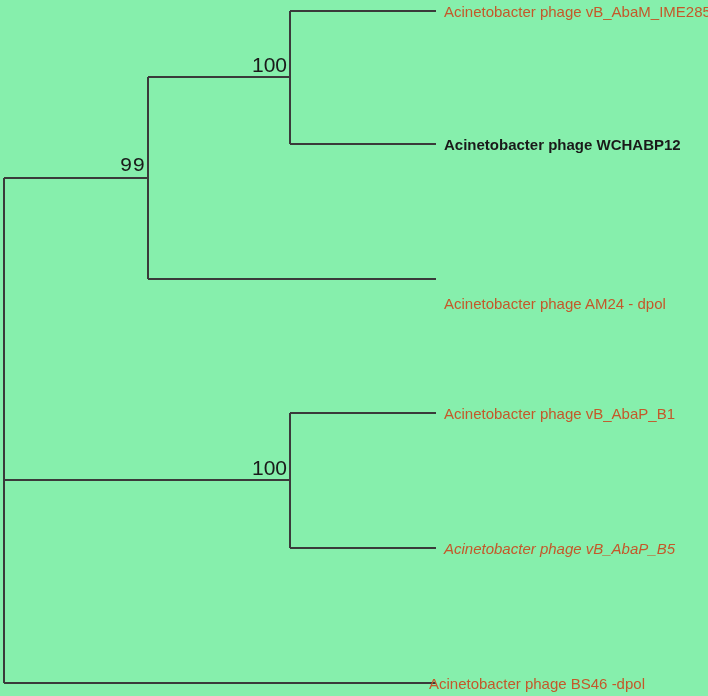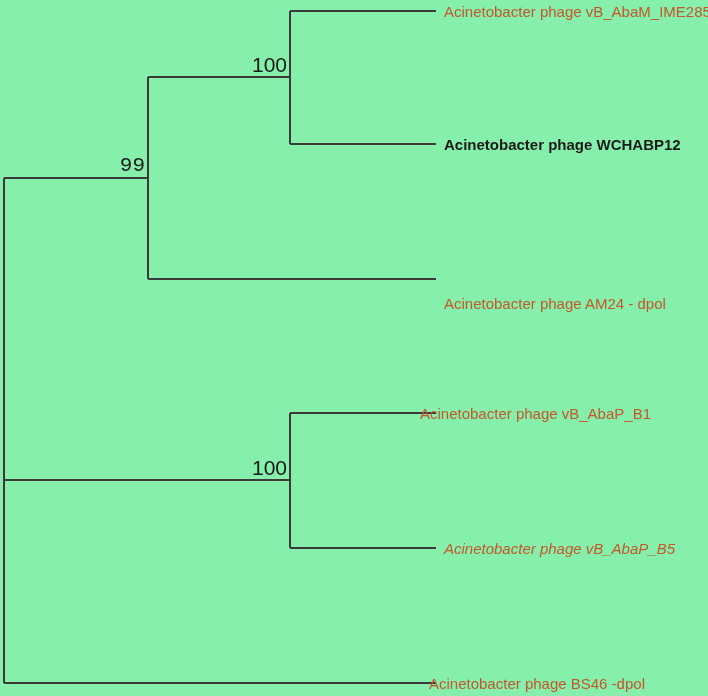--- a/index.html
+++ b/index.html
@@ -55,21 +55,21 @@
       <line x1="290" y1="548" x2="436" y2="548" stroke="#3a3a3a" stroke-width="1.5" shape-rendering="crispEdges"></line>
       <line x1="4" y1="683" x2="436" y2="683" stroke="#3a3a3a" stroke-width="1.5" shape-rendering="crispEdges"></line>
     </svg>
 
   <div class="leaf-label" style="left: 444px; top: 11px; color: rgb(196, 88, 42);">Acinetobacter phage vB_AbaM_IME285</div>
 
   <div class="leaf-label" style="left: 444px; top: 144px; color: rgb(26, 26, 26); font-weight: bold;">Acinetobacter phage WCHABP12</div>
 
   <div class="leaf-label" style="left: 444px; top: 279px; color: rgb(196, 88, 42); margin-top: 24px;">Acinetobacter phage AM24 - dpol</div>
 
-  <div class="leaf-label" style="left: 420px; top: 413px; color: rgb(196, 88, 42);">Acinetobacter phage vB_AbaP_B1</div>
+  <div class="leaf-label" style="left: 444px; top: 413px; color: rgb(196, 88, 42);">Acinetobacter phage vB_AbaP_B1</div>
 
   <div class="leaf-label" style="left: 444px; top: 548px; color: rgb(196, 88, 42); font-style: italic;">Acinetobacter phage vB_AbaP_B5</div>
 
   <div class="leaf-label" style="left: 429px; top: 683px; color: rgb(196, 88, 42);">Acinetobacter phage BS46 -dpol</div>
 
   <div class="bootstrap-label" style="left: 287px; top: 75px; color: rgb(26, 26, 26);">100</div>
 
   <div class="bootstrap-label" style="left: 145px; top: 176px; color: rgb(26, 26, 26); font-family: Liberation Mono, monospace;">99</div>
 
   <div class="bootstrap-label" style="left: 287px; top: 478px; color: rgb(26, 26, 26);">100</div>

